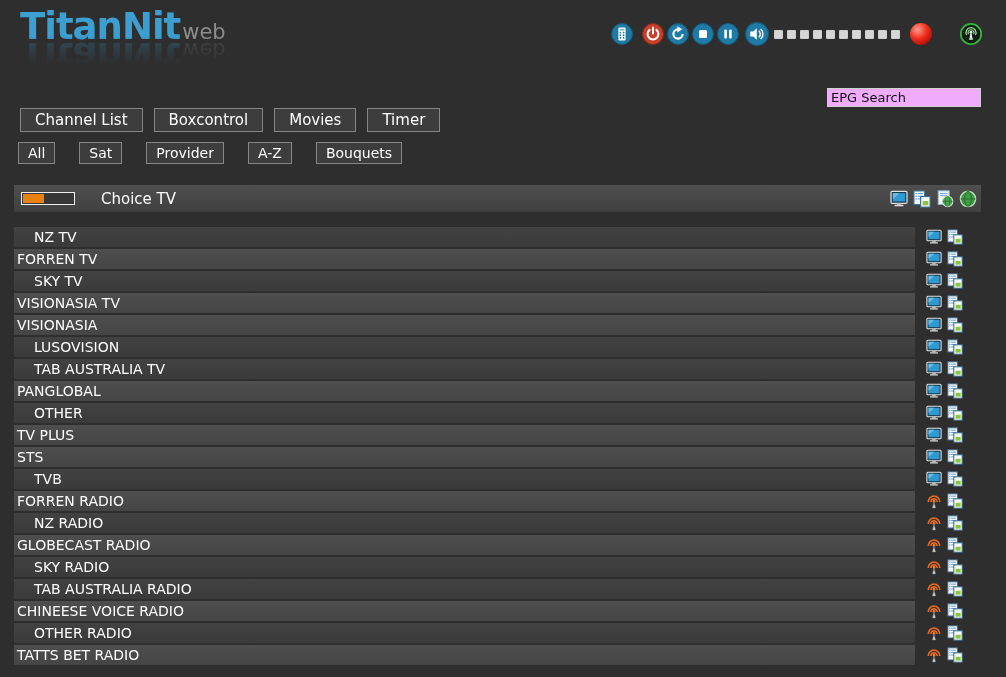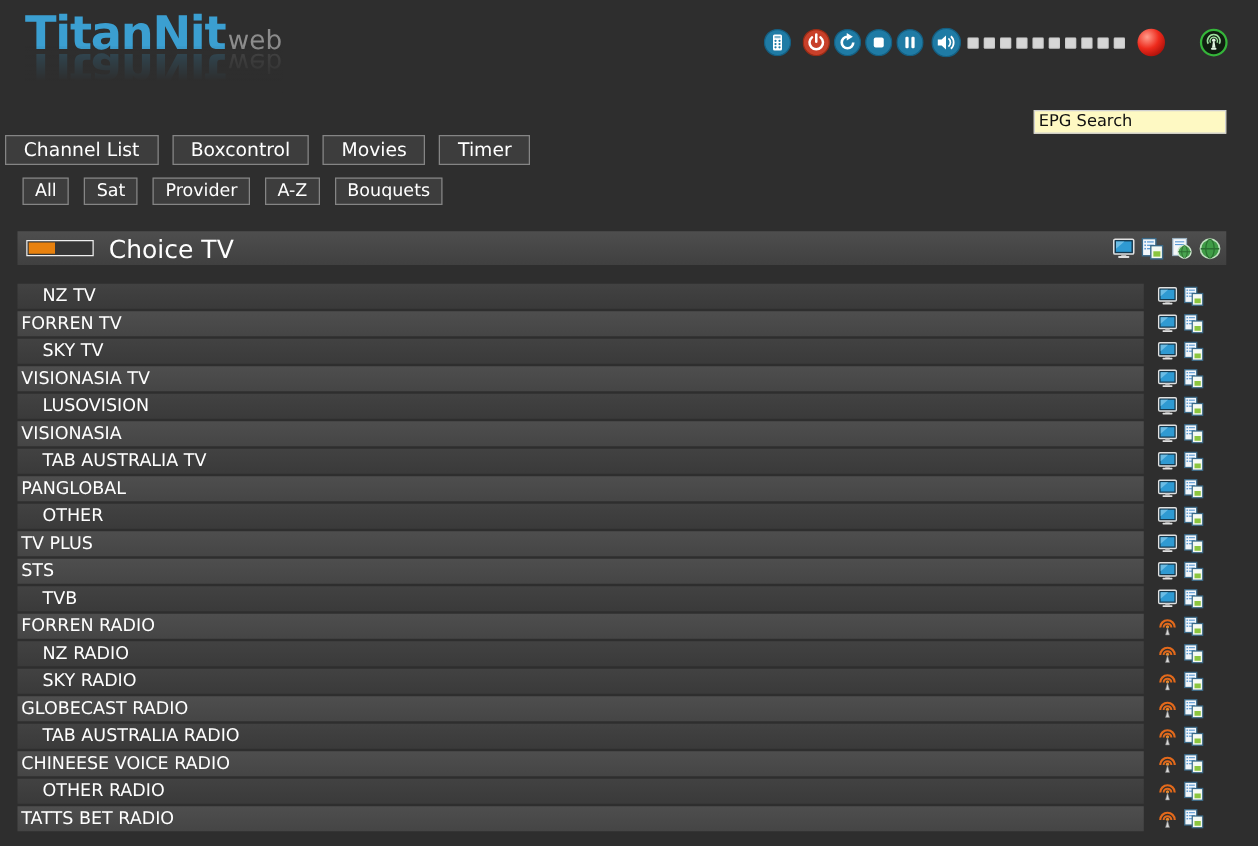--- a/index.html
+++ b/index.html
@@ -22,38 +22,38 @@
   .gap9 { margin-right:9px; } .gap2 { margin-right:3px; } .gap6 { margin-right:6px; }
   .vol-squares { display:flex; align-items:center; margin-left:5px; }
   .vol-sq { width:9px; height:9px; background:#d6d6d6; border-radius:1px; margin-right:4px;
             box-shadow:inset 0 0 1px #8a8a8a; cursor:pointer; }
   .rec-ball { width:22px; height:22px; border-radius:50%; margin-left:6px; cursor:pointer;
       background:radial-gradient(circle at 35% 30%, #ff9d8d 0%, #ee2a1c 45%, #8c0502 95%); }
   .stream-wrap { margin-left:27px; cursor:pointer; }
 
   
   .epg-search { position:absolute; left:827px; top:88px; width:154px; height:19px;
-      background:#fef9c3; border:1px solid #d0d0d0; font-family:"DejaVu Sans","Liberation Sans",sans-serif;
+      background:#f0abfc; border:1px solid #d0d0d0; font-family:"DejaVu Sans","Liberation Sans",sans-serif;
       font-size:13px; color:#111; padding:0 3px; }
 
   
-  .nav-main { position:absolute; left:4px; top:108px; display:flex; gap:11px; }
-  .nav-filters { position:absolute; left:18px; top:142px; display:flex; gap:12px; }
+  .nav-main { position:absolute; left:20px; top:108px; display:flex; gap:11px; }
+  .nav-filters { position:absolute; left:18px; top:142px; display:flex; gap:24px; }
   .nav-btn { background:#3d3d3d; border:1px solid #858585; color:#fff; cursor:pointer;
       font-family:"DejaVu Sans","Liberation Sans",sans-serif; display:inline-block; text-align:center; }
   .nav-main .nav-btn { font-size:15px; padding:2px 14px; }
   .nav-filters .nav-btn { font-size:14px; padding:2px 9px; }
 
   
   .infobar { position:absolute; left:14px; top:185px; width:967px; height:27px;
       background:linear-gradient(#4e4e4e,#404040); display:flex; align-items:center; }
   .progress { width:54px; height:13px; border:1px solid #efefef; background:#373737;
       margin-left:7px; padding:1px; }
   .progress-fill { height:100%; background:#e8810e; }
-  .np-channel { color:#fff; font-size:20px; margin-left:12px; white-space:nowrap; }
+  .np-channel { color:#fff; font-size:15px; margin-left:26px; white-space:nowrap; }
   .np-info { color:#f2f2f2; font-size:12px; margin-left:8px; margin-top:3px; white-space:nowrap; }
   .infobar-icons { margin-left:auto; display:flex; align-items:center; gap:5px; padding-right:4px; }
   .ibtn { width:18px; height:18px; display:block; cursor:pointer; }
 
   
   .channel-list { position:absolute; left:14px; top:227px; width:967px; }
   .row { display:flex; align-items:center; height:20px; margin-bottom:2px; }
   .row-label { flex:0 0 901px; height:20px; line-height:20px; color:#fff; font-size:14px;
       padding-left:3px; overflow:hidden; white-space:nowrap; cursor:pointer; }
   .row.odd .row-label { background:linear-gradient(#424242,#3a3a3a);padding-left:20px; }
@@ -287,20 +287,45 @@
           <rect x="2.2" y="5" width="1.2" height="1.1" fill="#5b9bd5"></rect>
             <rect x="4.1" y="5.1" width="4.8" height="0.9" fill="#5b9bd5"></rect>
           <rect x="2.2" y="7.4" width="1.2" height="1.1" fill="#5b9bd5"></rect>
             <rect x="4.1" y="7.5" width="4.8" height="0.9" fill="#5b9bd5"></rect>
           <rect x="6.8" y="5.8" width="8.4" height="9.4" fill="#f5f9f3" stroke="#3a6a8a" stroke-width="1"></rect>
           <rect x="8.6" y="9.8" width="5" height="3.8" fill="#8bc53f"></rect>
         </svg>
       </span>
     </div>
 
+    <div class="row even">
+      <span class="row-label">VISIONASIA</span>
+      <span class="row-icons">
+        <svg class="ric" viewBox="0 0 16 16">
+          <rect x="0.9" y="1.2" width="14.2" height="10.6" rx="1" fill="#16394e" stroke="#e2e2e2" stroke-width="1.1"></rect>
+          <rect x="2.5" y="2.8" width="11" height="7.4" fill="#2f9ad2"></rect>
+          <path d="M2.5 2.8 L8.5 2.8 L2.5 8 Z" fill="#6cbce4"></path>
+          <rect x="6.2" y="11.8" width="3.6" height="1.4" fill="#b9b9b9"></rect>
+          <rect x="4" y="13.2" width="8" height="1.3" rx="0.6" fill="#e0e0e0"></rect>
+        </svg>
+
+        <svg class="ric" viewBox="0 0 16 16">
+          <rect x="0.8" y="0.8" width="9.6" height="12.2" fill="#f2f6fa" stroke="#3a6a8a" stroke-width="1"></rect>
+          <rect x="2.2" y="2.6" width="1.2" height="1.1" fill="#5b9bd5"></rect>
+            <rect x="4.1" y="2.7" width="4.8" height="0.9" fill="#5b9bd5"></rect>
+          <rect x="2.2" y="5" width="1.2" height="1.1" fill="#5b9bd5"></rect>
+            <rect x="4.1" y="5.1" width="4.8" height="0.9" fill="#5b9bd5"></rect>
+          <rect x="2.2" y="7.4" width="1.2" height="1.1" fill="#5b9bd5"></rect>
+            <rect x="4.1" y="7.5" width="4.8" height="0.9" fill="#5b9bd5"></rect>
+          <rect x="6.8" y="5.8" width="8.4" height="9.4" fill="#f5f9f3" stroke="#3a6a8a" stroke-width="1"></rect>
+          <rect x="8.6" y="9.8" width="5" height="3.8" fill="#8bc53f"></rect>
+        </svg>
+      </span>
+    </div>
+
     <div class="row odd">
       <span class="row-label">LUSOVISION</span>
       <span class="row-icons">
         <svg class="ric" viewBox="0 0 16 16">
           <rect x="0.9" y="1.2" width="14.2" height="10.6" rx="1" fill="#16394e" stroke="#e2e2e2" stroke-width="1.1"></rect>
           <rect x="2.5" y="2.8" width="11" height="7.4" fill="#2f9ad2"></rect>
           <path d="M2.5 2.8 L8.5 2.8 L2.5 8 Z" fill="#6cbce4"></path>
           <rect x="6.2" y="11.8" width="3.6" height="1.4" fill="#b9b9b9"></rect>
           <rect x="4" y="13.2" width="8" height="1.3" rx="0.6" fill="#e0e0e0"></rect>
         </svg>
@@ -312,45 +337,20 @@
           <rect x="2.2" y="5" width="1.2" height="1.1" fill="#5b9bd5"></rect>
             <rect x="4.1" y="5.1" width="4.8" height="0.9" fill="#5b9bd5"></rect>
           <rect x="2.2" y="7.4" width="1.2" height="1.1" fill="#5b9bd5"></rect>
             <rect x="4.1" y="7.5" width="4.8" height="0.9" fill="#5b9bd5"></rect>
           <rect x="6.8" y="5.8" width="8.4" height="9.4" fill="#f5f9f3" stroke="#3a6a8a" stroke-width="1"></rect>
           <rect x="8.6" y="9.8" width="5" height="3.8" fill="#8bc53f"></rect>
         </svg>
       </span>
     </div>
 
-    <div class="row even">
-      <span class="row-label">VISIONASIA</span>
-      <span class="row-icons">
-        <svg class="ric" viewBox="0 0 16 16">
-          <rect x="0.9" y="1.2" width="14.2" height="10.6" rx="1" fill="#16394e" stroke="#e2e2e2" stroke-width="1.1"></rect>
-          <rect x="2.5" y="2.8" width="11" height="7.4" fill="#2f9ad2"></rect>
-          <path d="M2.5 2.8 L8.5 2.8 L2.5 8 Z" fill="#6cbce4"></path>
-          <rect x="6.2" y="11.8" width="3.6" height="1.4" fill="#b9b9b9"></rect>
-          <rect x="4" y="13.2" width="8" height="1.3" rx="0.6" fill="#e0e0e0"></rect>
-        </svg>
-
-        <svg class="ric" viewBox="0 0 16 16">
-          <rect x="0.8" y="0.8" width="9.6" height="12.2" fill="#f2f6fa" stroke="#3a6a8a" stroke-width="1"></rect>
-          <rect x="2.2" y="2.6" width="1.2" height="1.1" fill="#5b9bd5"></rect>
-            <rect x="4.1" y="2.7" width="4.8" height="0.9" fill="#5b9bd5"></rect>
-          <rect x="2.2" y="5" width="1.2" height="1.1" fill="#5b9bd5"></rect>
-            <rect x="4.1" y="5.1" width="4.8" height="0.9" fill="#5b9bd5"></rect>
-          <rect x="2.2" y="7.4" width="1.2" height="1.1" fill="#5b9bd5"></rect>
-            <rect x="4.1" y="7.5" width="4.8" height="0.9" fill="#5b9bd5"></rect>
-          <rect x="6.8" y="5.8" width="8.4" height="9.4" fill="#f5f9f3" stroke="#3a6a8a" stroke-width="1"></rect>
-          <rect x="8.6" y="9.8" width="5" height="3.8" fill="#8bc53f"></rect>
-        </svg>
-      </span>
-    </div>
-
     <div class="row odd">
       <span class="row-label">TAB AUSTRALIA TV</span>
       <span class="row-icons">
         <svg class="ric" viewBox="0 0 16 16">
           <rect x="0.9" y="1.2" width="14.2" height="10.6" rx="1" fill="#16394e" stroke="#e2e2e2" stroke-width="1.1"></rect>
           <rect x="2.5" y="2.8" width="11" height="7.4" fill="#2f9ad2"></rect>
           <path d="M2.5 2.8 L8.5 2.8 L2.5 8 Z" fill="#6cbce4"></path>
           <rect x="6.2" y="11.8" width="3.6" height="1.4" fill="#b9b9b9"></rect>
           <rect x="4" y="13.2" width="8" height="1.3" rx="0.6" fill="#e0e0e0"></rect>
         </svg>
@@ -535,20 +535,44 @@
           <rect x="2.2" y="5" width="1.2" height="1.1" fill="#5b9bd5"></rect>
             <rect x="4.1" y="5.1" width="4.8" height="0.9" fill="#5b9bd5"></rect>
           <rect x="2.2" y="7.4" width="1.2" height="1.1" fill="#5b9bd5"></rect>
             <rect x="4.1" y="7.5" width="4.8" height="0.9" fill="#5b9bd5"></rect>
           <rect x="6.8" y="5.8" width="8.4" height="9.4" fill="#f5f9f3" stroke="#3a6a8a" stroke-width="1"></rect>
           <rect x="8.6" y="9.8" width="5" height="3.8" fill="#8bc53f"></rect>
         </svg>
       </span>
     </div>
 
+    <div class="row even">
+      <span class="row-label">GLOBECAST RADIO</span>
+      <span class="row-icons">
+
+        <svg class="ric" viewBox="0 0 16 16">
+          <path d="M2.2 9 A5.8 5.8 0 0 1 13.8 9" fill="none" stroke="#e2691b" stroke-width="1.7"></path>
+          <path d="M4.9 9 A3.1 3.1 0 0 1 11.1 9" fill="none" stroke="#e2691b" stroke-width="1.6"></path>
+          <circle cx="8" cy="8.4" r="1.3" fill="#e8882a"></circle>
+          <polygon points="8,9.2 6.4,15 9.6,15" fill="#d9d9d9" stroke="#777" stroke-width="0.5"></polygon>
+        </svg>
+        <svg class="ric" viewBox="0 0 16 16">
+          <rect x="0.8" y="0.8" width="9.6" height="12.2" fill="#f2f6fa" stroke="#3a6a8a" stroke-width="1"></rect>
+          <rect x="2.2" y="2.6" width="1.2" height="1.1" fill="#5b9bd5"></rect>
+            <rect x="4.1" y="2.7" width="4.8" height="0.9" fill="#5b9bd5"></rect>
+          <rect x="2.2" y="5" width="1.2" height="1.1" fill="#5b9bd5"></rect>
+            <rect x="4.1" y="5.1" width="4.8" height="0.9" fill="#5b9bd5"></rect>
+          <rect x="2.2" y="7.4" width="1.2" height="1.1" fill="#5b9bd5"></rect>
+            <rect x="4.1" y="7.5" width="4.8" height="0.9" fill="#5b9bd5"></rect>
+          <rect x="6.8" y="5.8" width="8.4" height="9.4" fill="#f5f9f3" stroke="#3a6a8a" stroke-width="1"></rect>
+          <rect x="8.6" y="9.8" width="5" height="3.8" fill="#8bc53f"></rect>
+        </svg>
+      </span>
+    </div>
+
     <div class="row odd">
       <span class="row-label">SKY RADIO</span>
       <span class="row-icons">
 
         <svg class="ric" viewBox="0 0 16 16">
           <path d="M2.2 9 A5.8 5.8 0 0 1 13.8 9" fill="none" stroke="#e2691b" stroke-width="1.7"></path>
           <path d="M4.9 9 A3.1 3.1 0 0 1 11.1 9" fill="none" stroke="#e2691b" stroke-width="1.6"></path>
           <circle cx="8" cy="8.4" r="1.3" fill="#e8882a"></circle>
           <polygon points="8,9.2 6.4,15 9.6,15" fill="#d9d9d9" stroke="#777" stroke-width="0.5"></polygon>
         </svg>
@@ -559,44 +583,20 @@
           <rect x="2.2" y="5" width="1.2" height="1.1" fill="#5b9bd5"></rect>
             <rect x="4.1" y="5.1" width="4.8" height="0.9" fill="#5b9bd5"></rect>
           <rect x="2.2" y="7.4" width="1.2" height="1.1" fill="#5b9bd5"></rect>
             <rect x="4.1" y="7.5" width="4.8" height="0.9" fill="#5b9bd5"></rect>
           <rect x="6.8" y="5.8" width="8.4" height="9.4" fill="#f5f9f3" stroke="#3a6a8a" stroke-width="1"></rect>
           <rect x="8.6" y="9.8" width="5" height="3.8" fill="#8bc53f"></rect>
         </svg>
       </span>
     </div>
 
-    <div class="row even">
-      <span class="row-label">GLOBECAST RADIO</span>
-      <span class="row-icons">
-
-        <svg class="ric" viewBox="0 0 16 16">
-          <path d="M2.2 9 A5.8 5.8 0 0 1 13.8 9" fill="none" stroke="#e2691b" stroke-width="1.7"></path>
-          <path d="M4.9 9 A3.1 3.1 0 0 1 11.1 9" fill="none" stroke="#e2691b" stroke-width="1.6"></path>
-          <circle cx="8" cy="8.4" r="1.3" fill="#e8882a"></circle>
-          <polygon points="8,9.2 6.4,15 9.6,15" fill="#d9d9d9" stroke="#777" stroke-width="0.5"></polygon>
-        </svg>
-        <svg class="ric" viewBox="0 0 16 16">
-          <rect x="0.8" y="0.8" width="9.6" height="12.2" fill="#f2f6fa" stroke="#3a6a8a" stroke-width="1"></rect>
-          <rect x="2.2" y="2.6" width="1.2" height="1.1" fill="#5b9bd5"></rect>
-            <rect x="4.1" y="2.7" width="4.8" height="0.9" fill="#5b9bd5"></rect>
-          <rect x="2.2" y="5" width="1.2" height="1.1" fill="#5b9bd5"></rect>
-            <rect x="4.1" y="5.1" width="4.8" height="0.9" fill="#5b9bd5"></rect>
-          <rect x="2.2" y="7.4" width="1.2" height="1.1" fill="#5b9bd5"></rect>
-            <rect x="4.1" y="7.5" width="4.8" height="0.9" fill="#5b9bd5"></rect>
-          <rect x="6.8" y="5.8" width="8.4" height="9.4" fill="#f5f9f3" stroke="#3a6a8a" stroke-width="1"></rect>
-          <rect x="8.6" y="9.8" width="5" height="3.8" fill="#8bc53f"></rect>
-        </svg>
-      </span>
-    </div>
-
     <div class="row odd">
       <span class="row-label">TAB AUSTRALIA RADIO</span>
       <span class="row-icons">
 
         <svg class="ric" viewBox="0 0 16 16">
           <path d="M2.2 9 A5.8 5.8 0 0 1 13.8 9" fill="none" stroke="#e2691b" stroke-width="1.7"></path>
           <path d="M4.9 9 A3.1 3.1 0 0 1 11.1 9" fill="none" stroke="#e2691b" stroke-width="1.6"></path>
           <circle cx="8" cy="8.4" r="1.3" fill="#e8882a"></circle>
           <polygon points="8,9.2 6.4,15 9.6,15" fill="#d9d9d9" stroke="#777" stroke-width="0.5"></polygon>
         </svg>

